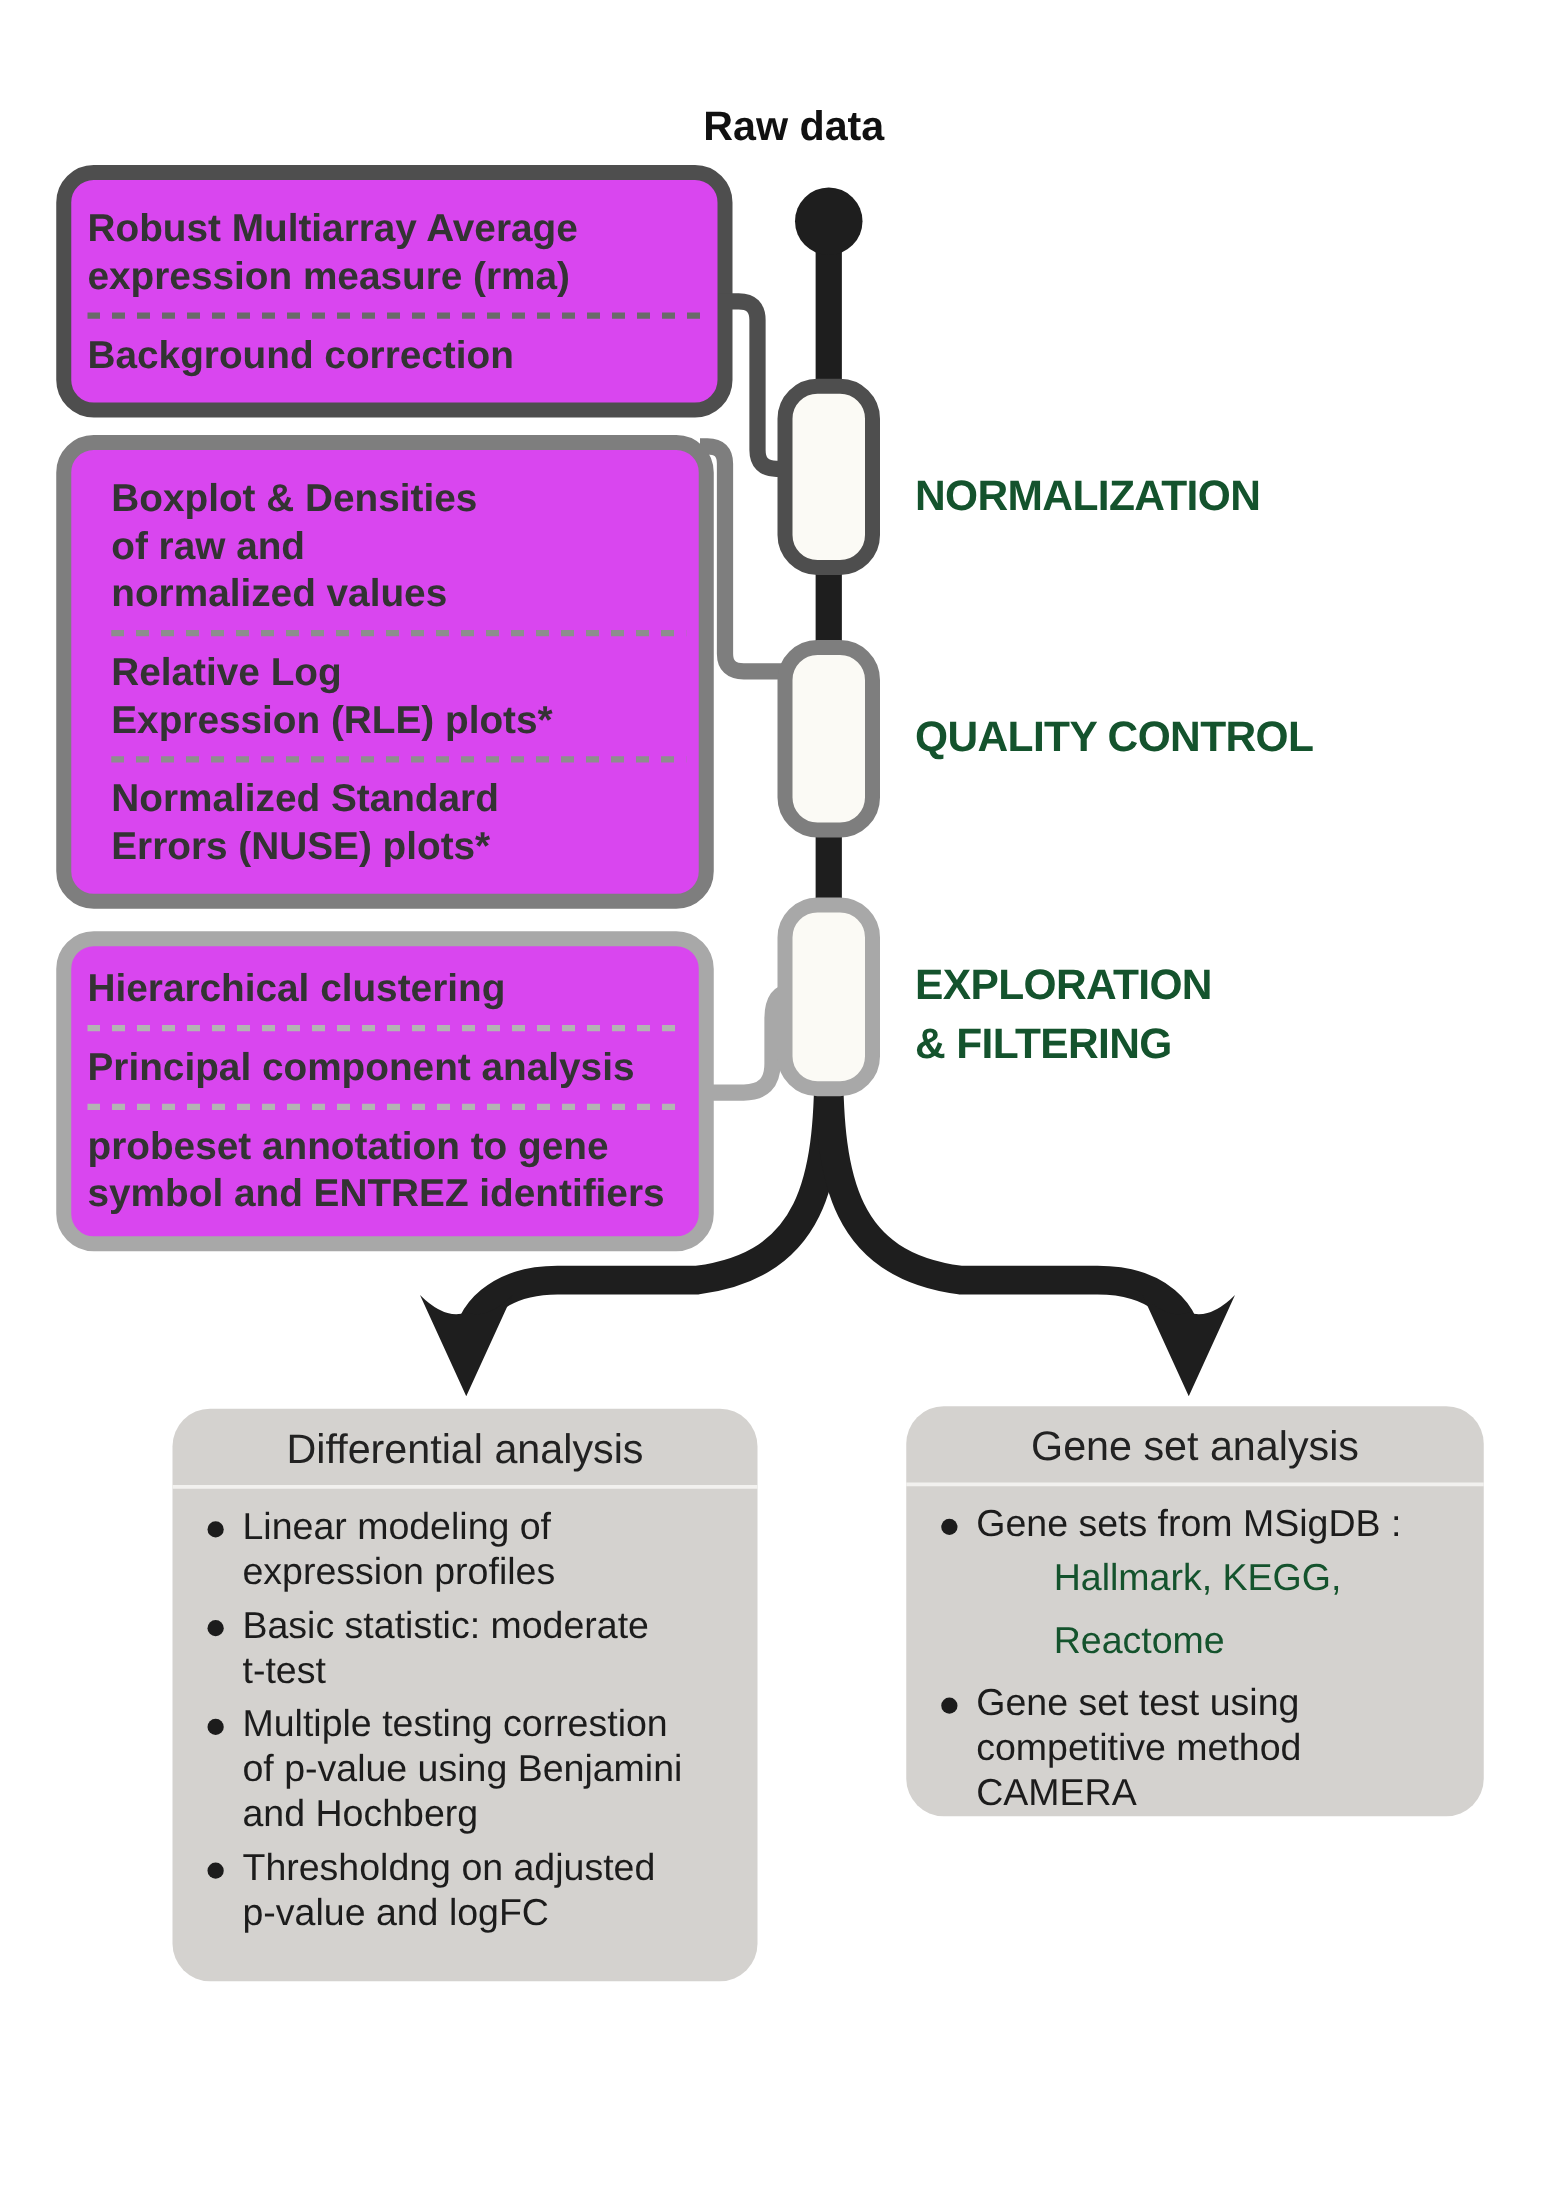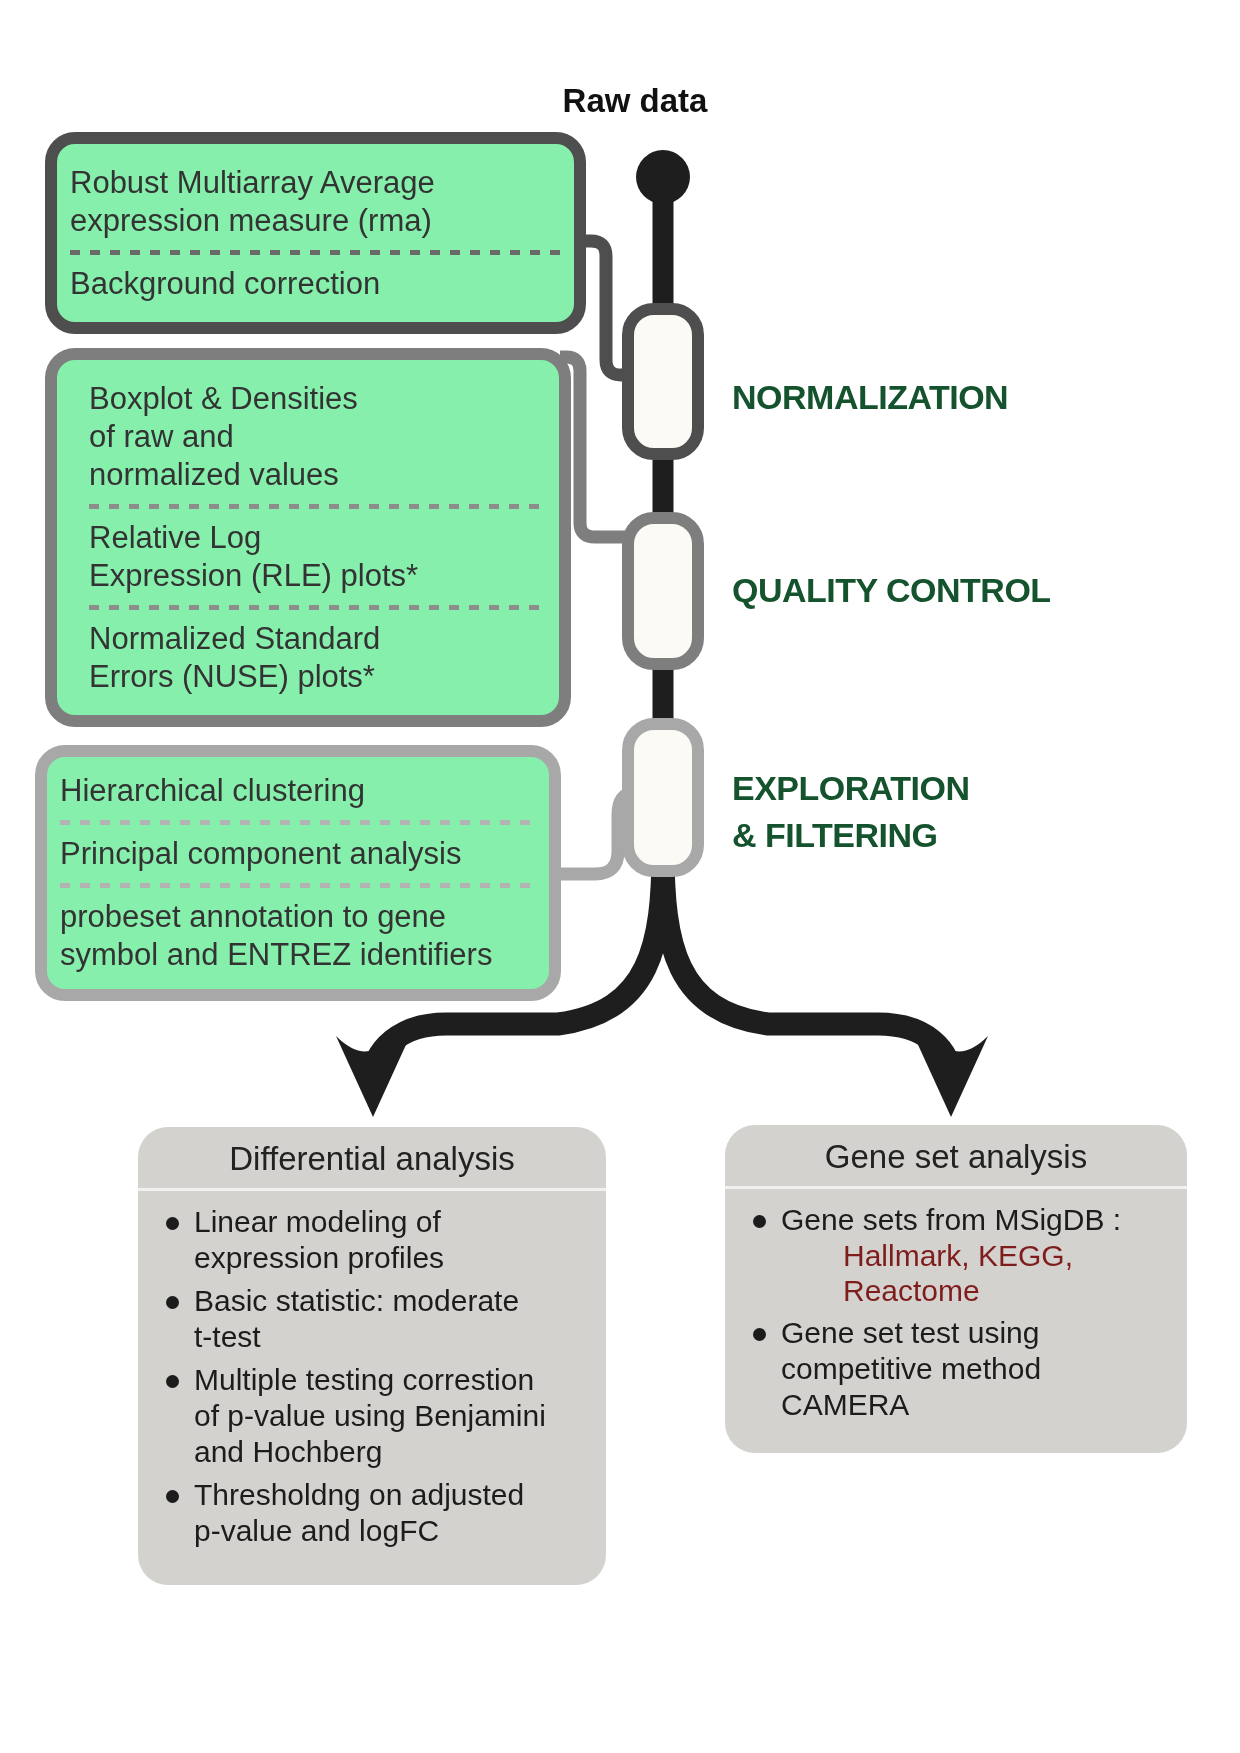--- a/index.html
+++ b/index.html
@@ -7,25 +7,25 @@
           font-family:"Liberation Sans","DejaVu Sans",sans-serif;}
 
   
   .art{position:absolute;left:0;top:0;z-index:2;pointer-events:none;}
 
   
   .raw-label{position:absolute;left:555px;top:82px;width:160px;text-align:center;z-index:3;
              font-size:33px;font-weight:bold;color:#111;}
 
   
-  .fbox{position:absolute;z-index:1;background:#86efac;border:12px solid #4e4e4e;border-radius:30px;
-        box-sizing:border-box;padding:6px 10px 6px 13px;display:flex;flex-direction:column;justify-content:center;}
+  .fbox{position:absolute;z-index:1;background:#d946ef;border:12px solid #4e4e4e;border-radius:30px;
+        box-sizing:border-box;padding:6px 10px 6px 13px;display:flex;flex-direction:column;justify-content:center;font-weight:bold;}
   .b1{left:45px;top:132px;width:541px;height:202px;border-color:#4e4e4e;}
   .b2{left:45px;top:348px;width:526px;height:379px;border-color:#7e7e7e;padding-left:32px;}
-  .b3{left:35px;top:745px;width:526px;height:256px;border-color:#a8a8a8;}
+  .b3{left:45px;top:745px;width:526px;height:256px;border-color:#a8a8a8;}
   .frow{font-size:31px;line-height:38px;color:#333;white-space:pre-line;padding:7px 0;}
   .fdiv{height:5px;margin:3px 0;}
   .b1 .fdiv{background:repeating-linear-gradient(90deg,#6a6a6a 0 10px,transparent 10px 20px);}
   .b2 .fdiv{background:repeating-linear-gradient(90deg,#8d8d8d 0 10px,transparent 10px 20px);}
   .b3 .fdiv{background:repeating-linear-gradient(90deg,#b3b3b3 0 10px,transparent 10px 20px);}
 
   
   .stage{position:absolute;left:732px;z-index:3;font-weight:bold;font-size:34px;line-height:47px;
          color:#14532d;white-space:pre-line;letter-spacing:-0.5px;}
   .s1{top:374px;}
@@ -35,21 +35,21 @@
   
   .rbox{position:absolute;z-index:3;background:#d4d2cf;border-radius:30px;box-sizing:border-box;color:#1c1c1c;}
   .rleft{left:138px;top:1127px;width:468px;height:458px;}
   .rright{left:725px;top:1125px;width:462px;height:328px;}
   .rtitle{font-size:33px;line-height:40px;text-align:center;padding:12px 0 9px;color:#222;}
   .rdivider{height:3px;background:#f2f1ef;}
   .rbullets{padding:13px 12px 0 28px;}
   .bullet{display:flex;margin-bottom:7px;}
   .bdot{flex:0 0 13px;width:13px;height:13px;border-radius:50%;background:#1c1c1c;margin:13px 15px 0 0;}
   .btext{font-size:30px;line-height:36px;white-space:pre-line;color:#1c1c1c;}
-  .bsub{font-size:30px;line-height:35px;white-space:pre-line;padding-left:62px;color:#7f1d1d;}
+  .bsub{font-size:30px;line-height:50px;white-space:pre-line;padding-left:62px;color:#14532d;}
 </style>
 </head>
 <body>
 
 <div class="canvas">
 
   <div class="raw-label">Raw data</div>
 
   <div class="fbox b1">
     <div class="frow">Robust Multiarray Average

